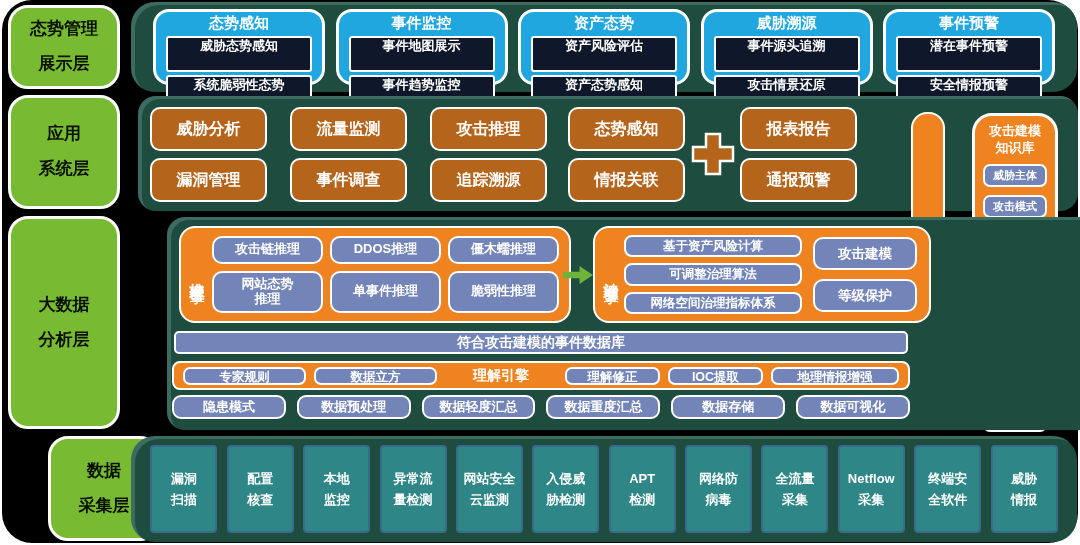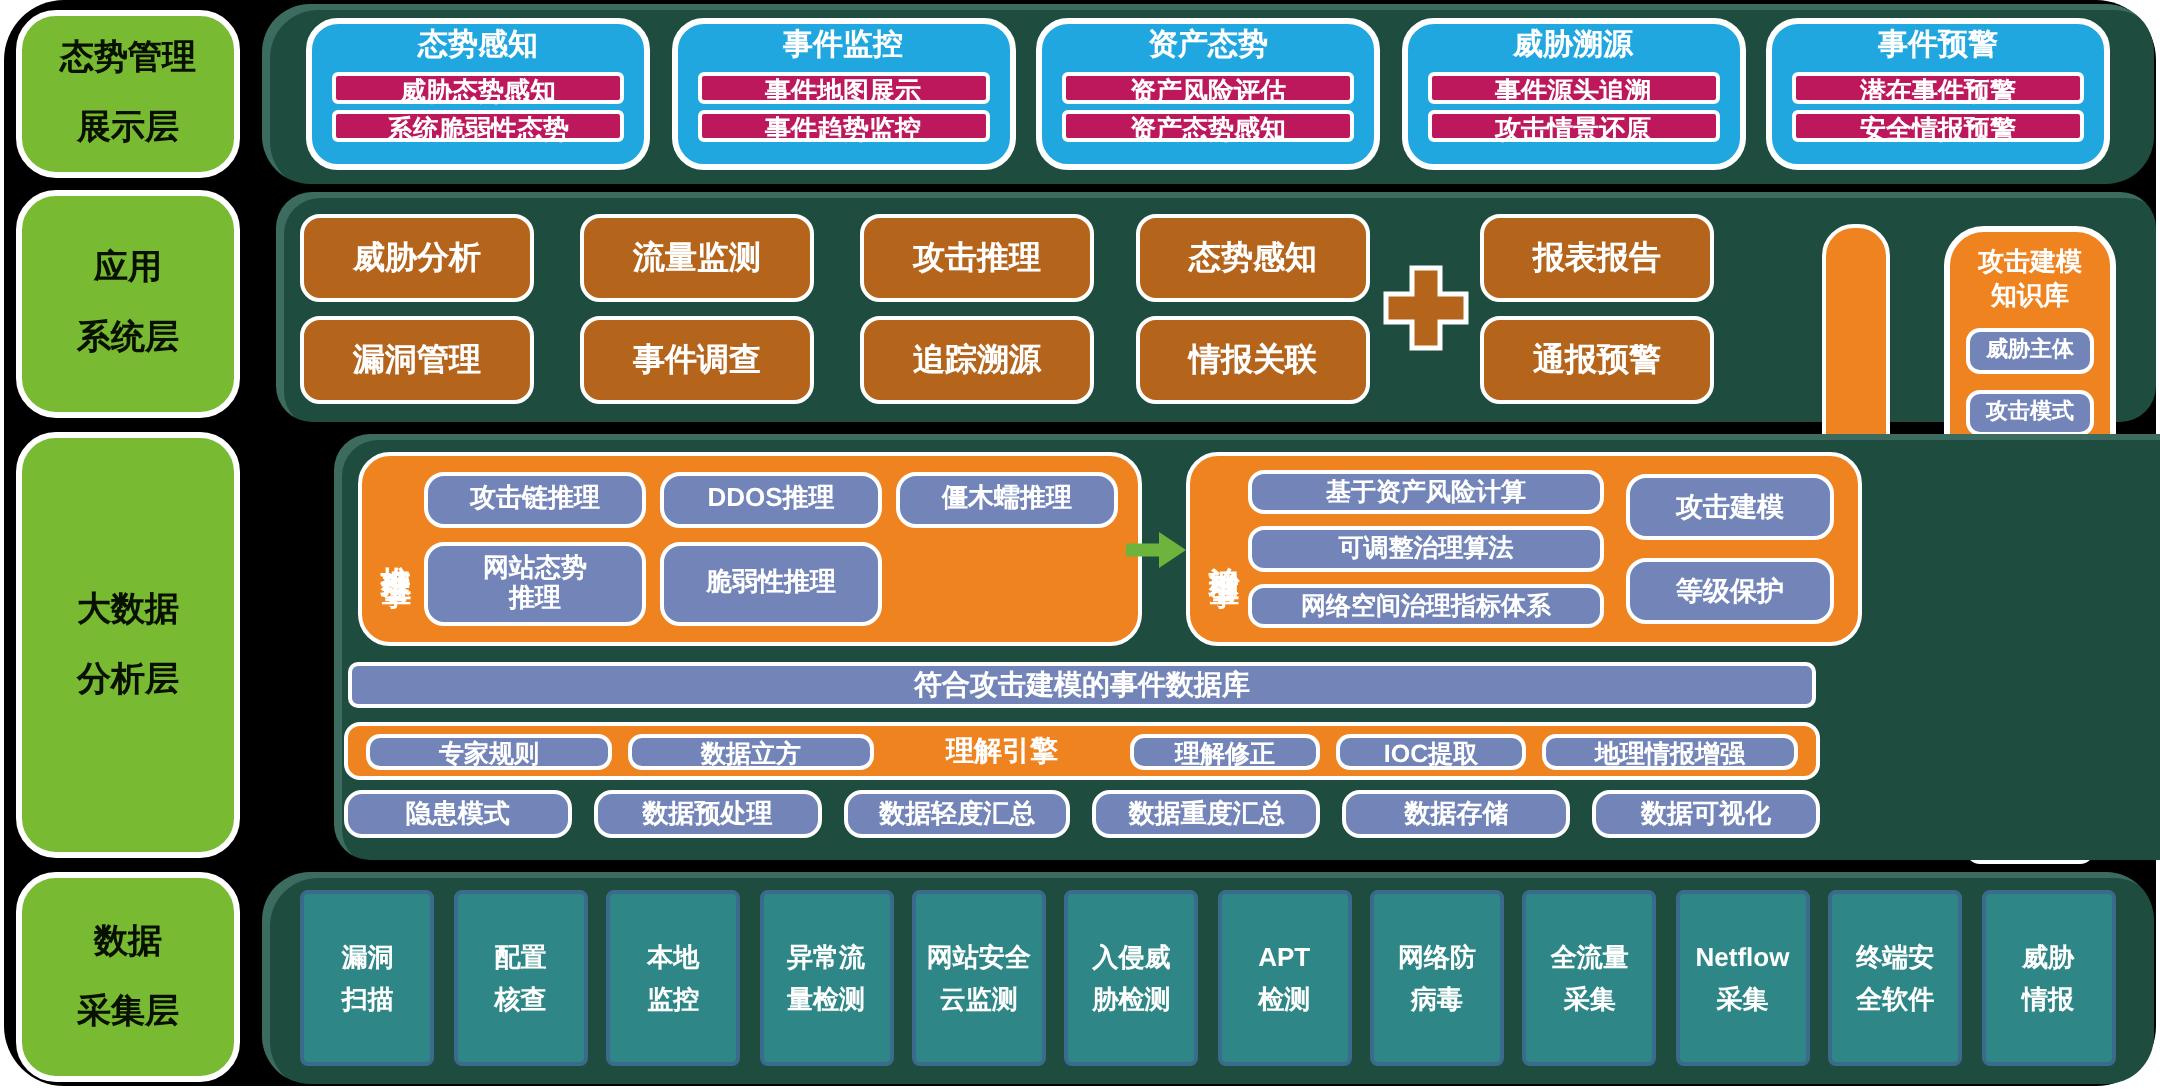--- a/index.html
+++ b/index.html
@@ -5,36 +5,36 @@
   html,body{margin:0;padding:0;background:#fff;}
   #stage{position:relative;width:1080px;height:545px;background:#fff;
          font-family:"Liberation Sans","DejaVu Sans",sans-serif;overflow:hidden;}
   #backdrop{position:absolute;left:2px;top:0;width:1076px;height:543px;background:#000;border-radius:30px;}
 
   
   .gbox{position:absolute;left:8px;width:112px;background:#79ba33;border:3px solid #fff;border-radius:20px;
         display:flex;align-items:center;justify-content:center;text-align:center;color:#081000;
         font-weight:bold;font-size:17px;white-space:pre-line;line-height:2.05;box-sizing:border-box;}
   #layer0{top:5px;height:84px;} #layer1{top:95px;height:114px;}
-  #layer2{top:216px;height:213px;} #layer3{top:436px;height:105px;}
+  #layer2{top:216px;height:213px;} #layer3{top:436px;height:105px;margin-left:40px;}
 
   
   .panel{position:absolute;background:#1e4d40;box-shadow:inset 4px 3px 0 rgba(140,190,180,0.28);}
   #top-panel{left:131px;top:2px;width:946px;height:90px;border-radius:24px;
              display:flex;justify-content:space-between;align-items:center;padding:0 22px;box-sizing:border-box;}
   #app-panel{left:138px;top:96px;width:940px;height:115px;border-radius:18px;}
   #bd-panel{left:138px;top:217px;width:940px;height:213px;border-radius:18px;margin-left:29px;}
   #col-panel{left:131px;top:436px;width:946px;height:106px;border-radius:24px;
              display:flex;justify-content:space-evenly;align-items:center;padding:0 10px;box-sizing:border-box;}
 
   
   .tgroup{width:172px;height:76px;background:#21a7e0;border:3px solid #fff;border-radius:16px;
           box-sizing:border-box;padding-top:1px;}
   .tgroup-title{font-size:15px;font-weight:bold;color:#fff;text-align:center;height:20px;line-height:20px;}
-  .tsub{margin:3px auto 0;width:146px;height:16px;line-height:16px;background:#be185d;border:2px solid #fff;
+  .tsub{margin:3px auto 0;width:146px;height:36px;line-height:16px;background:#0f172a;border:2px solid #fff;
         border-radius:3px;font-size:13px;font-weight:bold;color:#fff;text-align:center;box-sizing:border-box;}
 
   
   .abox{position:absolute;width:117px;height:44px;background:#b5641b;border:2px solid #fff;border-radius:10px;
         color:#fff;font-weight:bold;font-size:16px;display:flex;align-items:center;justify-content:center;
         box-sizing:border-box;}
   #plus{position:absolute;left:551px;top:34px;width:48px;height:48px;}
 
   
   #cbb-bar{position:absolute;left:911px;top:112px;width:34px;height:318px;background:#ee8320;border:2px solid #fff;
@@ -159,20 +159,21 @@
 
   <div class="panel" id="bd-panel">
     <div class="obox" id="reasoning">
       <div class="vtitle">推理引擎</div>
       <div class="rgrid">
         <div class="pill">攻击链推理</div>
         <div class="pill">DDOS推理</div>
         <div class="pill">僵木蠕推理</div>
         <div class="pill">网站态势
 推理</div>
+        <div class="pill">单事件推理</div>
         <div class="pill">脆弱性推理</div>
       </div>
     </div>
     <div id="arrow"></div>
     <div class="obox" id="governance">
       <div class="vtitle">治理引擎</div>
       <div class="gov-left">
         <div class="pill">基于资产风险计算</div>
         <div class="pill">可调整治理算法</div>
         <div class="pill">网络空间治理指标体系</div>

